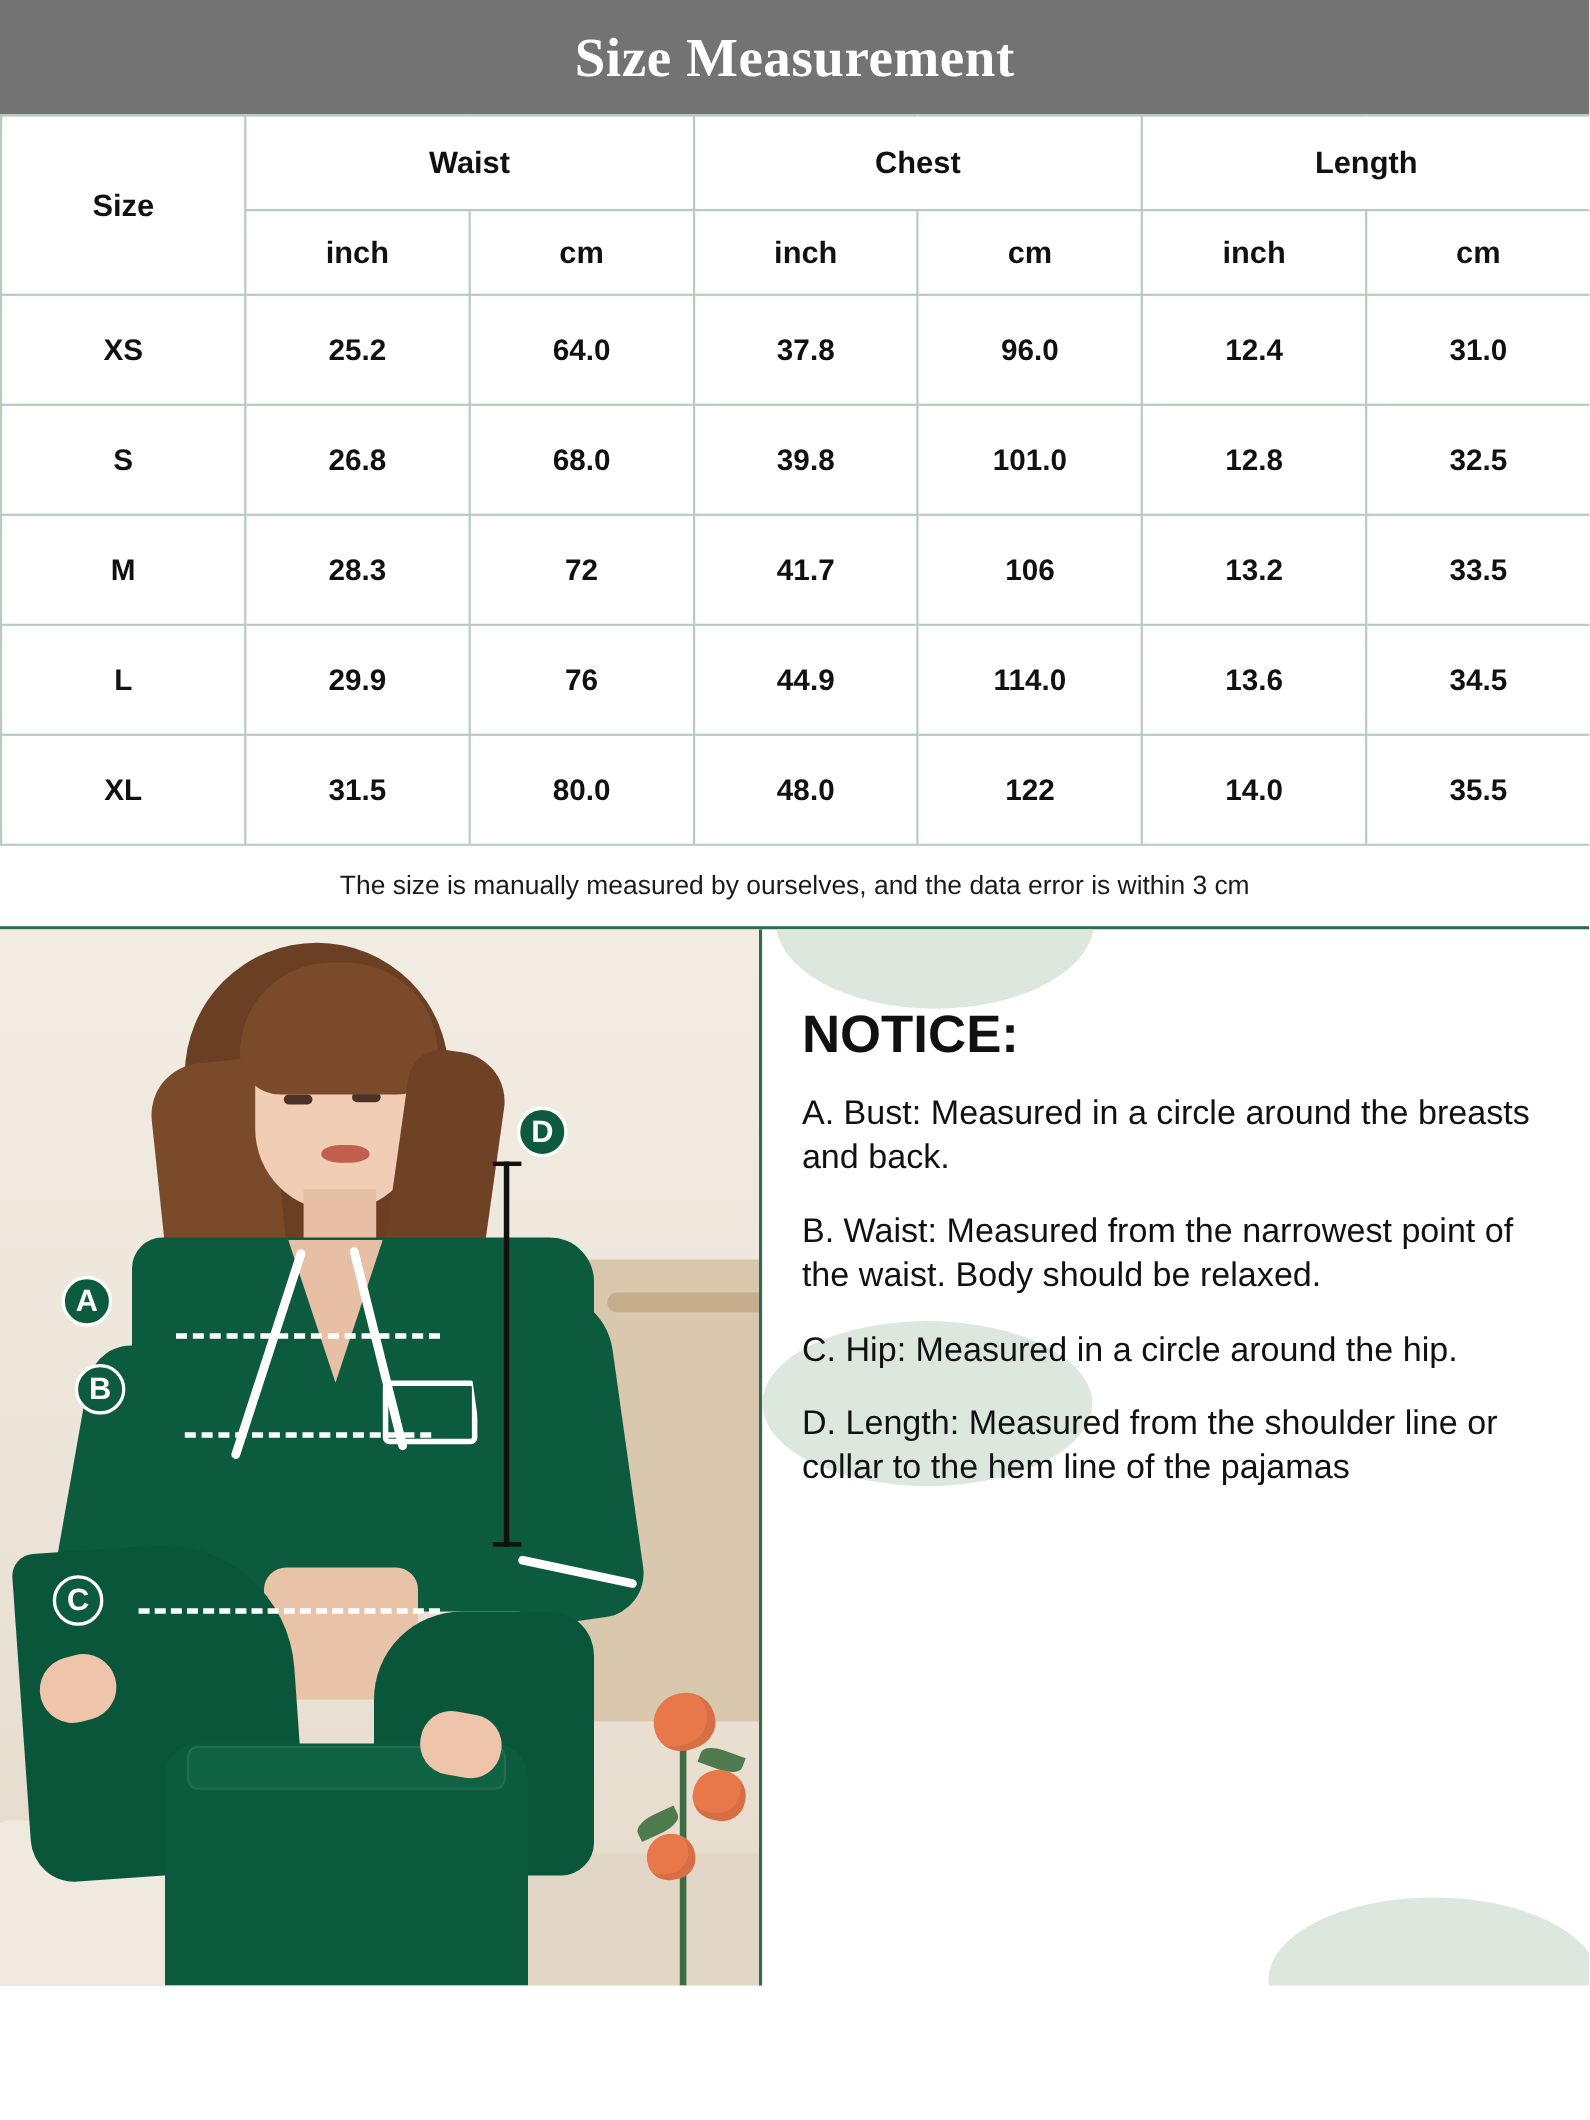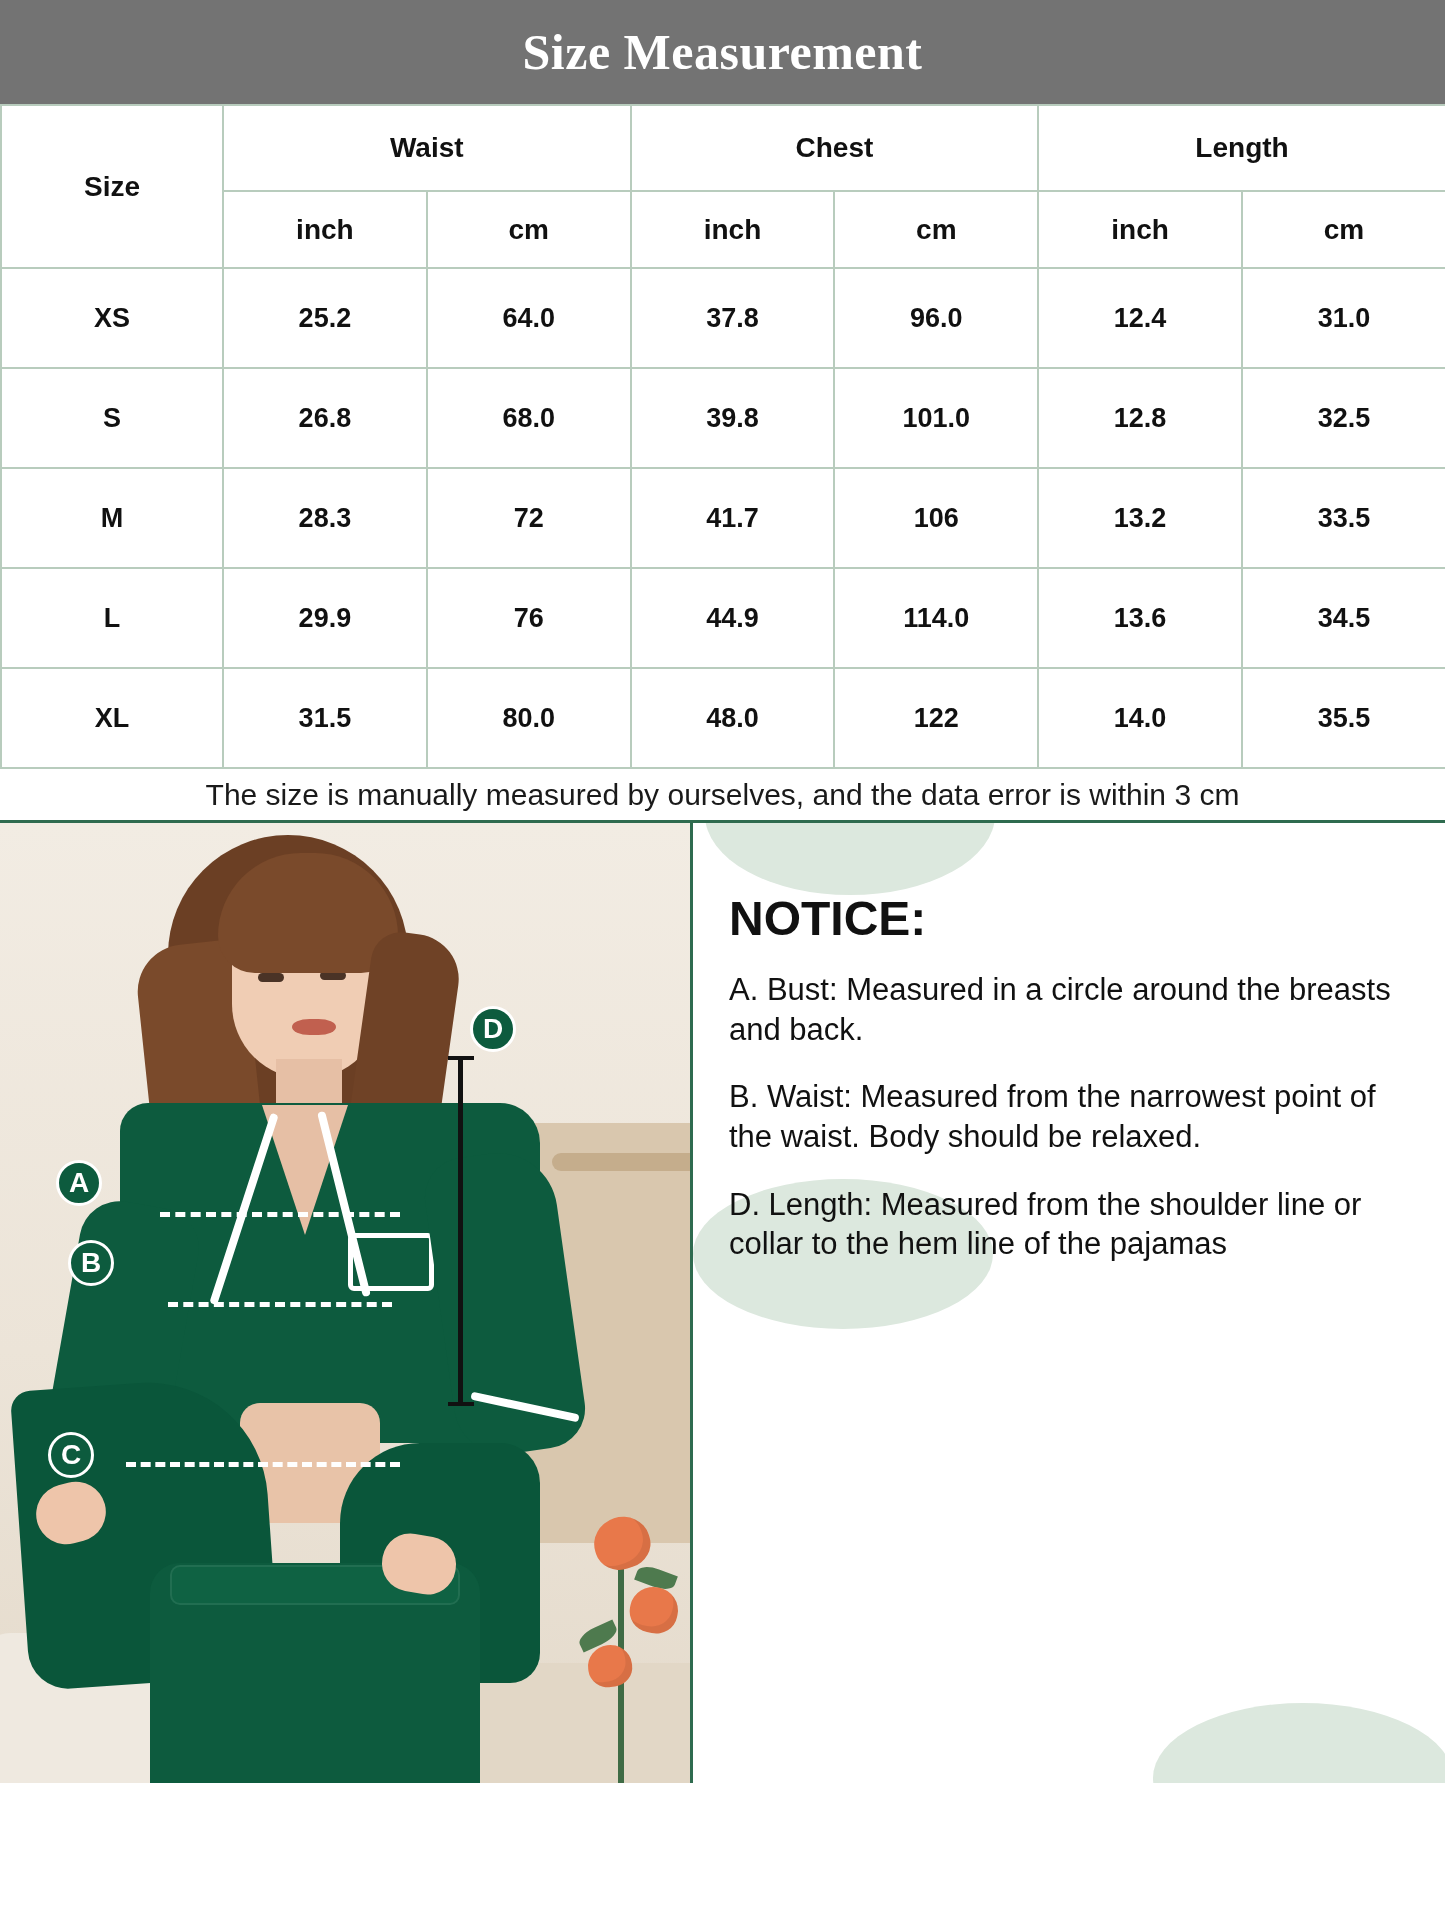--- a/index.html
+++ b/index.html
@@ -49,25 +49,25 @@
   }
   table.size-table th { font-size: 28px; }
   .col-size { width: 222px; }
   .col-v { width: 203.8px; }
   .row-group th { height: 86px; }
   .row-unit th { height: 77px; }
   .row-data td { height: 100px; font-weight: bold; }
 
   
   .footnote {
-    height: 54px;
+    height: 76px;
     display: flex;
     align-items: center;
     justify-content: center;
-    font-size: 30px;
+    font-size: 24px;
     color: #1a1a1a;
     border-bottom: 3px solid #2f6b4f;
     background: #ffffff;
   }
 
   
   .bottom {
     display: flex;
     width: 1445px;
     height: 960px;
@@ -429,20 +429,21 @@
     </div>
 
     <div class="notice">
       <div class="blob blob1"></div>
       <div class="blob blob2"></div>
       <div class="blob blob3"></div>
       <div class="notice-inner">
         <div class="notice-title">NOTICE:</div>
         <div class="notice-item">A. Bust: Measured in a circle around the breasts and back.</div>
         <div class="notice-item">B. Waist: Measured from the narrowest point of the waist. Body should be relaxed.</div>
+        <div class="notice-item">C. Hip: Measured in a circle around the hip.</div>
         <div class="notice-item">D. Length: Measured from the shoulder line or collar to the hem line of the pajamas</div>
       </div>
     </div>
   </div>
 
   <div class="dash-line" style="left:160px; top:1212px; width:240px;"></div>
   <div class="dash-line" style="left:168px; top:1302px; width:224px;"></div>
   <div class="dash-line" style="left:126px; top:1462px; width:274px;"></div>
 
   <div class="v-line" style="left:458px; top:1056px; height:350px;"></div>

